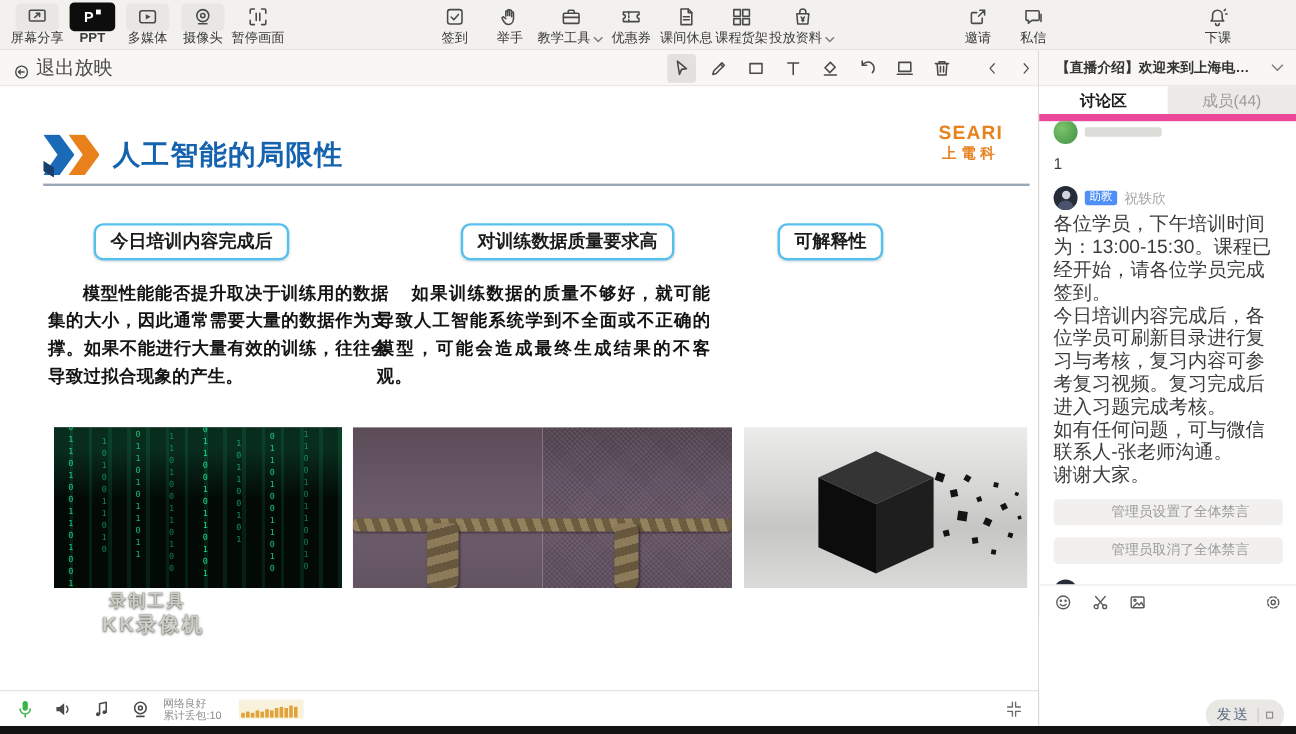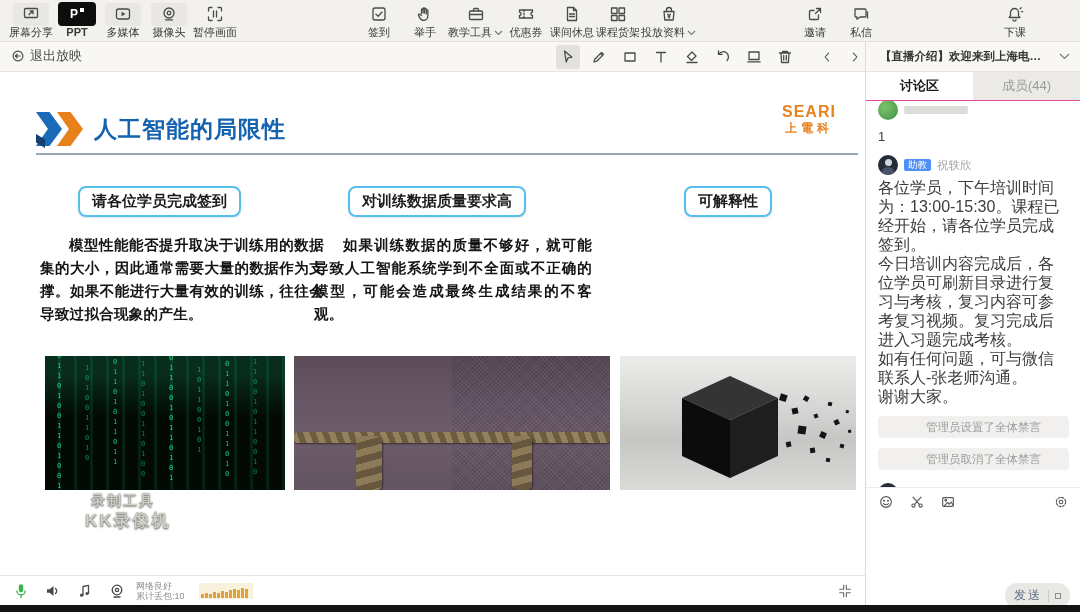--- a/index.html
+++ b/index.html
@@ -19,22 +19,22 @@
                 display:flex; align-items:center; justify-content:center; font-weight:bold; font-size:12px; }
   .tb-ppt-box .sq { width:4px; height:4px; background:#fff; margin:-8px 0 0 2px; }
   .tb-label.bold { font-weight:bold; }
   .sp1 { margin-left:118px; } .sp2 { margin-left:96px; } .sp3 { margin-left:108px; }
   .ic { stroke:#4a4a4a; fill:none; stroke-width:1.3; stroke-linecap:round; stroke-linejoin:round; }
   .chevdn { stroke:#7a7a7a; fill:none; stroke-width:1.2; }
 
   
   .subbar { position:absolute; left:0; top:42px; width:865px; height:30px; background:#f8f7f4;
             border-bottom:1px solid #e7e5e1; }
-  .exit-btn { position:absolute; left:10px; top:5px; display:flex; align-items:center; gap:4px;
-              font-size:13px; color:#4a4a4a; cursor:pointer; }
+  .exit-btn { position:absolute; left:10px; top:5px; display:flex; align-items:flex-end; gap:4px;
+              font-size:16px; color:#4a4a4a; cursor:pointer; }
   .drawtools { position:absolute; left:556px; top:3px; display:flex; gap:7px; }
   .dtool { width:24px; height:24px; display:flex; align-items:center; justify-content:center;
            border-radius:3px; cursor:pointer; }
   .dtool.active { background:#e3e1dd; }
   .navchev { position:absolute; top:3px; width:24px; height:24px; display:flex; align-items:center;
              justify-content:center; cursor:pointer; }
 
   
   .stage { position:absolute; left:0; top:72px; width:865px; height:503px; background:#fff; overflow:hidden; }
   .chv { position:absolute; width:26px; height:34px; }
@@ -43,21 +43,21 @@
   .chv-shadow { position:absolute; left:36px; top:62px; width:9px; height:14px; background:#173f6e;
                 clip-path:polygon(0 0,100% 40%,100% 100%,0 60%); }
   .slide-title { position:absolute; left:94px; top:42px; font-size:23px; font-weight:bold; color:#1563af; letter-spacing:1px; }
   .title-line { position:absolute; left:36px; top:81px; width:822px; height:2px; background:#9aa7b4; }
   .logo { position:absolute; left:782px; top:32px; text-align:center; color:#e8821f; line-height:1; }
   .logo .l1 { font-size:16px; font-weight:bold; letter-spacing:1px; }
   .logo .l2 { font-size:12px; font-weight:bold; letter-spacing:4px; margin-top:2px; }
   .hbox { position:absolute; top:114px; border:2px solid #55c0ee; border-radius:8px; background:#fff;
           padding:4px 12px; font-size:15px; font-weight:bold; color:#1c1c1c; white-space:nowrap;
           box-shadow:0 1px 2px rgba(0,0,0,.12); }
-  .hb1 { left:78px; } .hb2 { left:348px; } .hb3 { left:684px; }
+  .hb1 { left:78px; } .hb2 { left:384px; } .hb3 { left:648px; }
   .para { position:absolute; top:162px; font-size:14.5px; line-height:23px; color:#141414;
           text-align:justify; text-indent:2em; font-weight:600; letter-spacing:.3px; }
   .p1 { left:40px; width:284px; } .p2 { left:314px; width:278px; } .p3 { left:588px; width:272px; }
 
   .imgrow-img { position:absolute; top:284px; height:134px; overflow:hidden; }
   
   .img-matrix { left:45px; width:240px; background:#030a06; }
   .img-matrix .streaks { position:absolute; inset:0;
      background:repeating-linear-gradient(90deg, transparent 0 13px, rgba(30,230,140,.10) 13px 16px),
                 linear-gradient(180deg, rgba(40,255,170,.14) 0 18px, transparent 60px); }
@@ -95,21 +95,21 @@
   .watermark .w2 { font-size:17px; letter-spacing:2px; }
 
   
   .sidebar { position:absolute; left:865px; top:42px; width:215px; height:570px; background:#fff;
              border-left:1px solid #dddbd8; }
   .room-row { height:30px; background:#f8f7f4; border-bottom:1px solid #e7e5e1; display:flex;
               align-items:center; padding:0 10px 0 14px; }
   .room-title { font-size:11.5px; font-weight:bold; color:#333; width:168px; white-space:nowrap;
                 overflow:hidden; text-overflow:ellipsis; }
   .room-caret { margin-left:auto; cursor:pointer; display:flex; }
-  .tabs { height:29px; display:flex; border-bottom:1px solid #ec4899; }
+  .tabs { height:29px; display:flex; border-bottom:6px solid #ec4899; }
   .tab { flex:1; display:flex; align-items:center; justify-content:center; font-size:13px; cursor:pointer; }
   .tab.active { background:#fff; color:#1c1c1c; font-weight:bold; }
   .tab.idle { background:#eceae7; color:#9a9a9a; }
   .chat { position:absolute; left:0; top:59px; width:215px; height:386px; overflow:hidden; padding:0 12px; }
   .msg-head { display:flex; align-items:center; gap:6px; height:22px; margin-top:8px; }
   .avatar { width:20px; height:20px; border-radius:50%; flex:0 0 20px; position:relative; overflow:hidden; }
   .avatar.green { background:radial-gradient(circle at 35% 35%, #7cc46a, #3f8f46); margin-top:-8px; }
   .avatar.navy { background:#262b38; }
   .avatar.navy::before { content:""; position:absolute; left:6.5px; top:4px; width:7px; height:7px;
        border-radius:50%; background:#cfd4de; }
@@ -373,21 +373,21 @@
     <div class="chv b"></div>
     <div class="chv o"></div>
     <div class="chv-shadow"></div>
     <div class="slide-title">人工智能的局限性</div>
     <div class="title-line"></div>
     <div class="logo">
       <div class="l1">SEARI</div>
       <div class="l2">上電科</div>
     </div>
 
-    <div class="hbox hb1">请各位学员完成签到</div>
+    <div class="hbox hb1">今日培训内容完成后</div>
     <div class="hbox hb2">对训练数据质量要求高</div>
     <div class="hbox hb3">可解释性</div>
 
     <div class="para p2">如果训练数据的质量不够好，就可能导致人工智能系统学到不全面或不正确的模型，可能会造成最终生成结果的不客观。</div>
     <div class="para p1">模型性能能否提升取决于训练用的数据集的大小，因此通常需要大量的数据作为支撑。如果不能进行大量有效的训练，往往会导致过拟合现象的产生。</div>
 
     <div class="imgrow-img img-matrix">
       <div class="streaks"></div>
       <span class="mcol"></span>
         <span class="mcol"></span>

